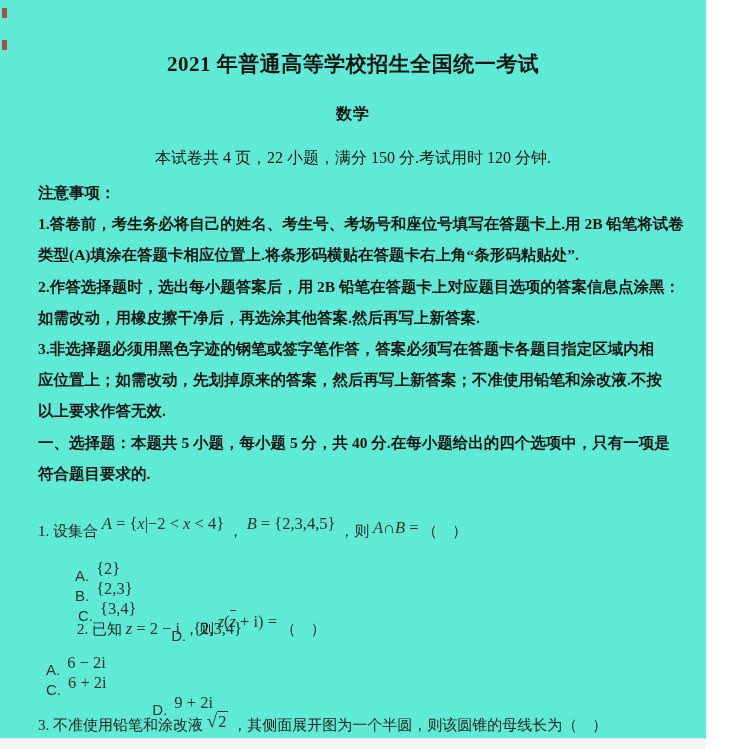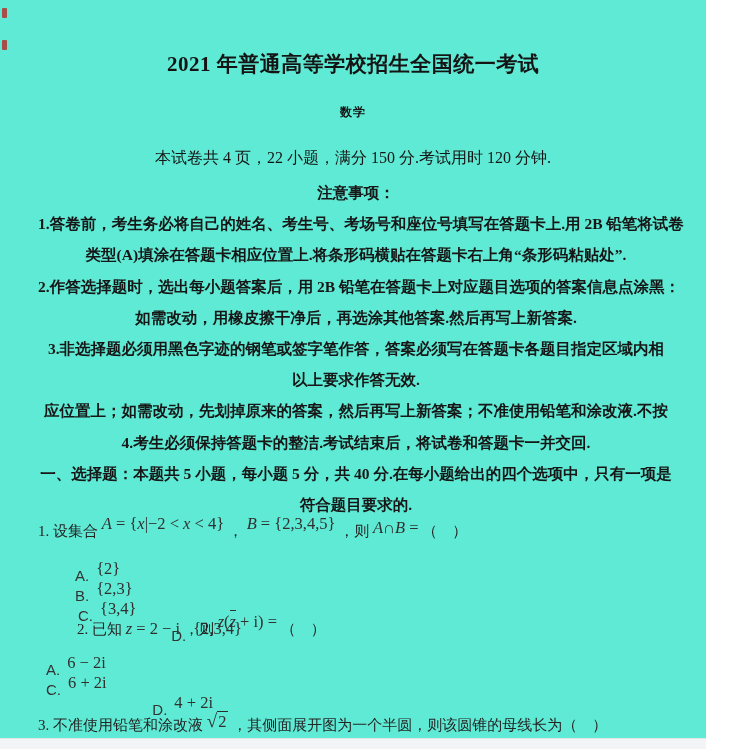--- a/index.html
+++ b/index.html
@@ -2,27 +2,27 @@
 <html><head>
 <meta charset="utf-8">
 <style>
   html,body{margin:0;padding:0;background:#ffffff;}
   .page{
     position:relative;width:706px;height:749px;background:#5eead4;overflow:hidden;
     color:#1b1b1b;font-family:"Liberation Serif","DejaVu Serif",serif;
   }
   .center{position:absolute;left:0;width:100%;text-align:center;}
   .doc-title{top:50px;font-size:21px;font-weight:700;letter-spacing:.5px;color:#141414;}
-  .doc-subject{top:104px;font-size:12px;font-weight:700;letter-spacing:1px;color:#141414;}
+  .doc-subject{top:104px;font-size:16px;font-weight:700;letter-spacing:1px;color:#141414;}
   .doc-info{top:148px;font-size:16px;font-weight:400;color:#161616;}
   .notice{
     position:absolute;top:177px;left:38px;right:32px;
     font-size:15.5px;font-weight:700;line-height:31.2px;color:#161616;
   }
-  .notice div{white-space:nowrap;text-align:center;}
+  .notice div{white-space:nowrap;}
   .qline{position:absolute;left:38px;font-size:15px;color:#242424;white-space:nowrap;}
   .q1{top:521px;}
   .q2{top:619px;margin-left:39px;}
   .q3{top:714px;}
   .math{font-family:"Liberation Serif","DejaVu Serif",serif;font-size:16.5px;color:#303030;}
   .var{font-style:italic;}
   .raise{position:relative;top:-7px;}
   .raise-sm{position:relative;top:-3px;}
   .ovl{font-style:italic;border-top:1.4px solid #333;padding-top:1px;}
   .rad-sign{font-size:19px;line-height:1;}
@@ -54,23 +54,22 @@
   <div class="center doc-subject">数学</div>
   <div class="center doc-info">本试卷共 4 页，22 小题，满分 150 分.考试用时 120 分钟.</div>
 
   <div class="notice">
     <div>注意事项：</div>
     <div>1.答卷前，考生务必将自己的姓名、考生号、考场号和座位号填写在答题卡上.用 2B 铅笔将试卷</div>
     <div>类型(A)填涂在答题卡相应位置上.将条形码横贴在答题卡右上角“条形码粘贴处”.</div>
     <div>2.作答选择题时，选出每小题答案后，用 2B 铅笔在答题卡上对应题目选项的答案信息点涂黑：</div>
     <div>如需改动，用橡皮擦干净后，再选涂其他答案.然后再写上新答案.</div>
     <div>3.非选择题必须用黑色字迹的钢笔或签字笔作答，答案必须写在答题卡各题目指定区域内相</div>
+    <div>应位置上；如需改动，先划掉原来的答案，然后再写上新答案；不准使用铅笔和涂改液.不按</div>
     <div>以上要求作答无效.</div>
-    <div>应位置上；如需改动，先划掉原来的答案，然后再写上新答案；不准使用铅笔和涂改液.不按</div>
-    <div>4.考生必须保持答题卡的整洁.考试结束后，将试卷和答题卡一并交回.</div>
     <div>一、选择题：本题共 5 小题，每小题 5 分，共 40 分.在每小题给出的四个选项中，只有一项是</div>
     <div>符合题目要求的.</div>
   </div>
 
   <div class="qline q1">
     <span>1.</span><span> 设集合</span>
     <span class="math raise"><span class="var">A</span><span> = {</span><span class="var">x</span><span>|−2 &lt; </span><span class="var">x</span><span> &lt; 4}</span></span>
     <span>，</span>
     <span class="math raise"><span class="var">B</span><span> = {2,3,4,5}</span></span>
     <span>，则</span>
@@ -89,21 +88,21 @@
     <span>2.</span><span> 已知</span>
     <span class="math"><span class="var">z</span><span> = 2 − i</span></span>
     <span>，则</span>
     <span class="math raise"><span class="var">z</span><span>(</span><span class="ovl">z</span><span> + i) =</span></span>
     <span>（　）</span>
   </div>
 
   <div class="opts o2">
     <div class="opt"><span class="opt-label">A.</span><span class="opt-val">6 − 2i</span></div>
     <div class="opt"><span class="opt-label">C.</span><span class="opt-val">6 + 2i</span></div>
-    <div class="opt"><span class="opt-label">D.</span><span class="opt-val">4 + 2i</span></div>
+    <div class="opt"><span class="opt-label">D.</span><span class="opt-val">9 + 2i</span></div>
   </div>
 
   <div class="qline q3">
     <span>3.</span><span> 不准使用铅笔和涂改液</span>
     <span class="math raise-sm"><span class="rad-sign">√</span><span class="radicand">2</span></span>
     <span>，其侧面展开图为一个半圆，则该圆锥的母线长为（　）</span>
   </div>
 
   <div class="footer-strip"></div>
 </div>

